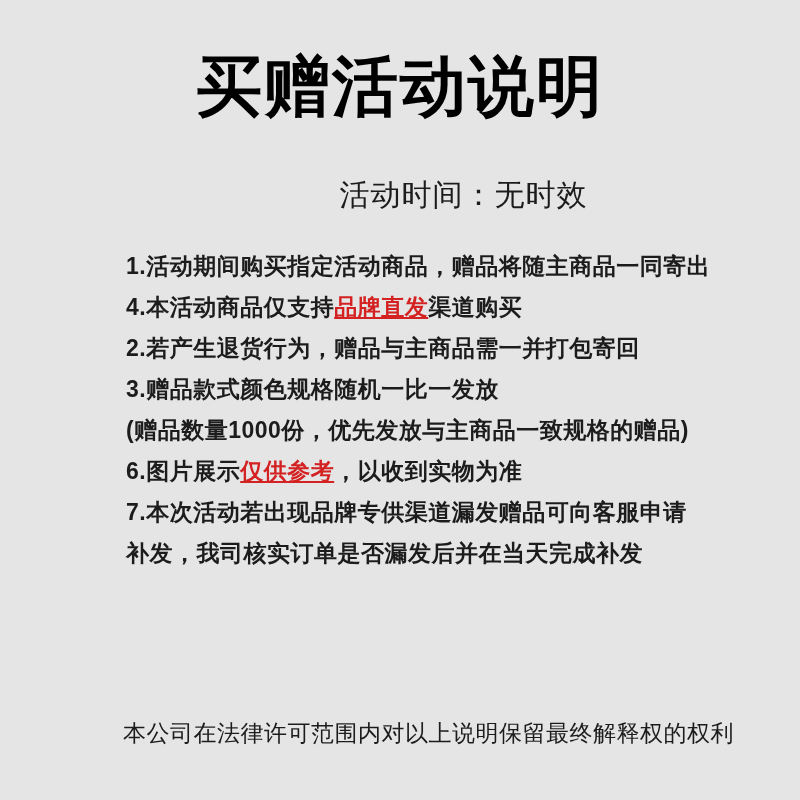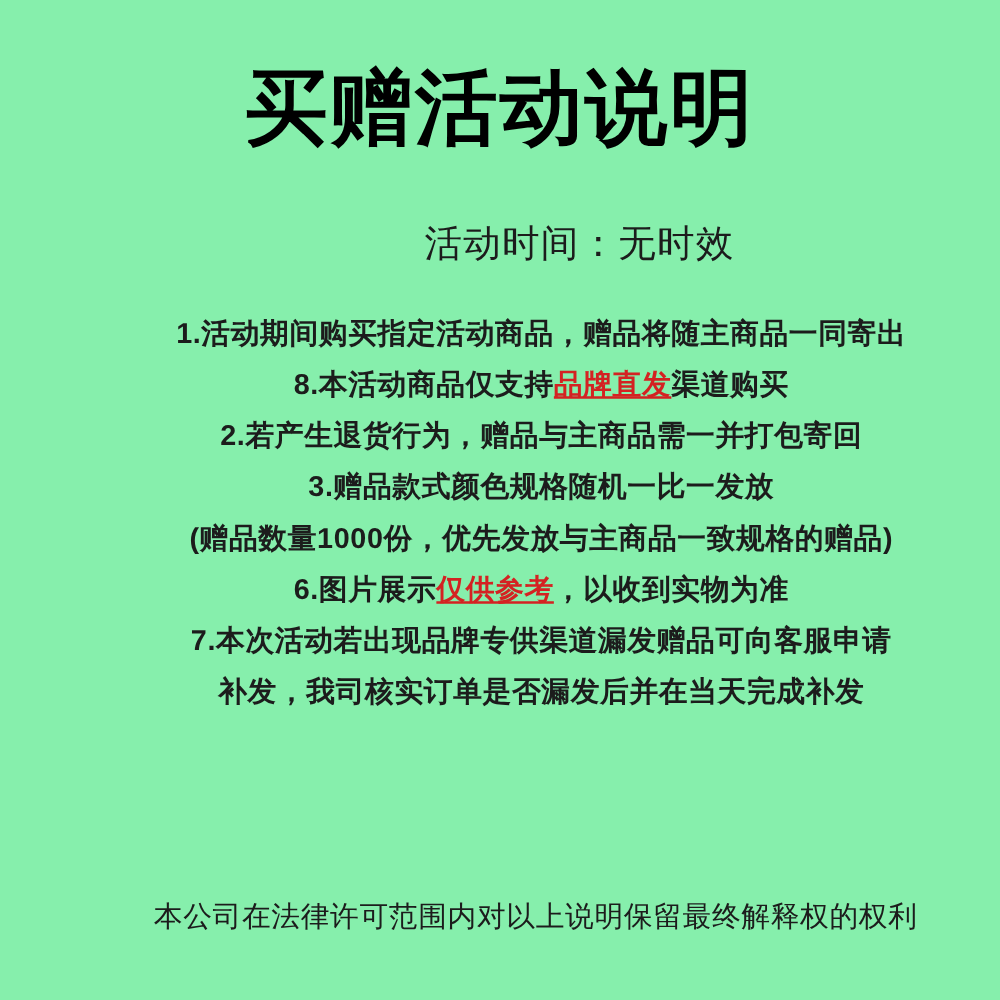--- a/index.html
+++ b/index.html
@@ -10,21 +10,21 @@
     width: 800px;
     height: 800px;
     background: #ffffff;
     font-family: "Liberation Sans", sans-serif;
     position: relative;
     overflow: hidden;
   }
   .page {
     position: absolute;
     inset: 0;
-    background: #86efac;
+    background: #e5e5e5;
     color: #1c1c1c;
   }
   .title {
     margin: 50px 0 0 0;
     text-align: center;
     font-size: 66px;
     font-weight: 900;
     color: #000000;
     letter-spacing: 2px;
     line-height: 1.1;
@@ -41,21 +41,20 @@
     margin: 38px 60px 0 126px;
   }
   .note {
     margin: 0 0 17px 0;
     font-size: 23px;
     line-height: 24px;
     font-weight: 600;
     color: #1c1c1c;
     letter-spacing: 0.5px;
     white-space: nowrap;
-    text-align: center;
   }
   .note.indent {
     padding-left: 17px;
   }
   .red {
     font-weight: 800;
     text-decoration: underline;
   }
   .footer {
     position: absolute;
@@ -73,21 +72,21 @@
 
 <div class="page">
 
   <h1 class="title">买赠活动说明</h1>
 
   <div class="subtitle">活动时间：无时效</div>
 
   <div class="notes">
     <p class="note"><span>1.活动期间购买指定活动商品，赠品将随主商品一同寄出</span></p>
 
-    <p class="note"><span>8.本活动商品仅支持</span><span class="red" style="color: rgb(212, 34, 34);">品牌直发</span><span>渠道购买</span></p>
+    <p class="note"><span>4.本活动商品仅支持</span><span class="red" style="color: rgb(212, 34, 34);">品牌直发</span><span>渠道购买</span></p>
 
 
     <p class="note"><span>2.若产生退货行为，赠品与主商品需一并打包寄回</span></p>
 
     <p class="note"><span>3.赠品款式颜色规格随机一比一发放</span></p>
 
     <p class="note"><span>(赠品数量1000份，优先发放与主商品一致规格的赠品)</span></p>
 
     <p class="note"><span>6.图片展示</span><span class="red" style="color: rgb(212, 34, 34);">仅供参考</span><span>，以收到实物为准</span></p>
 

